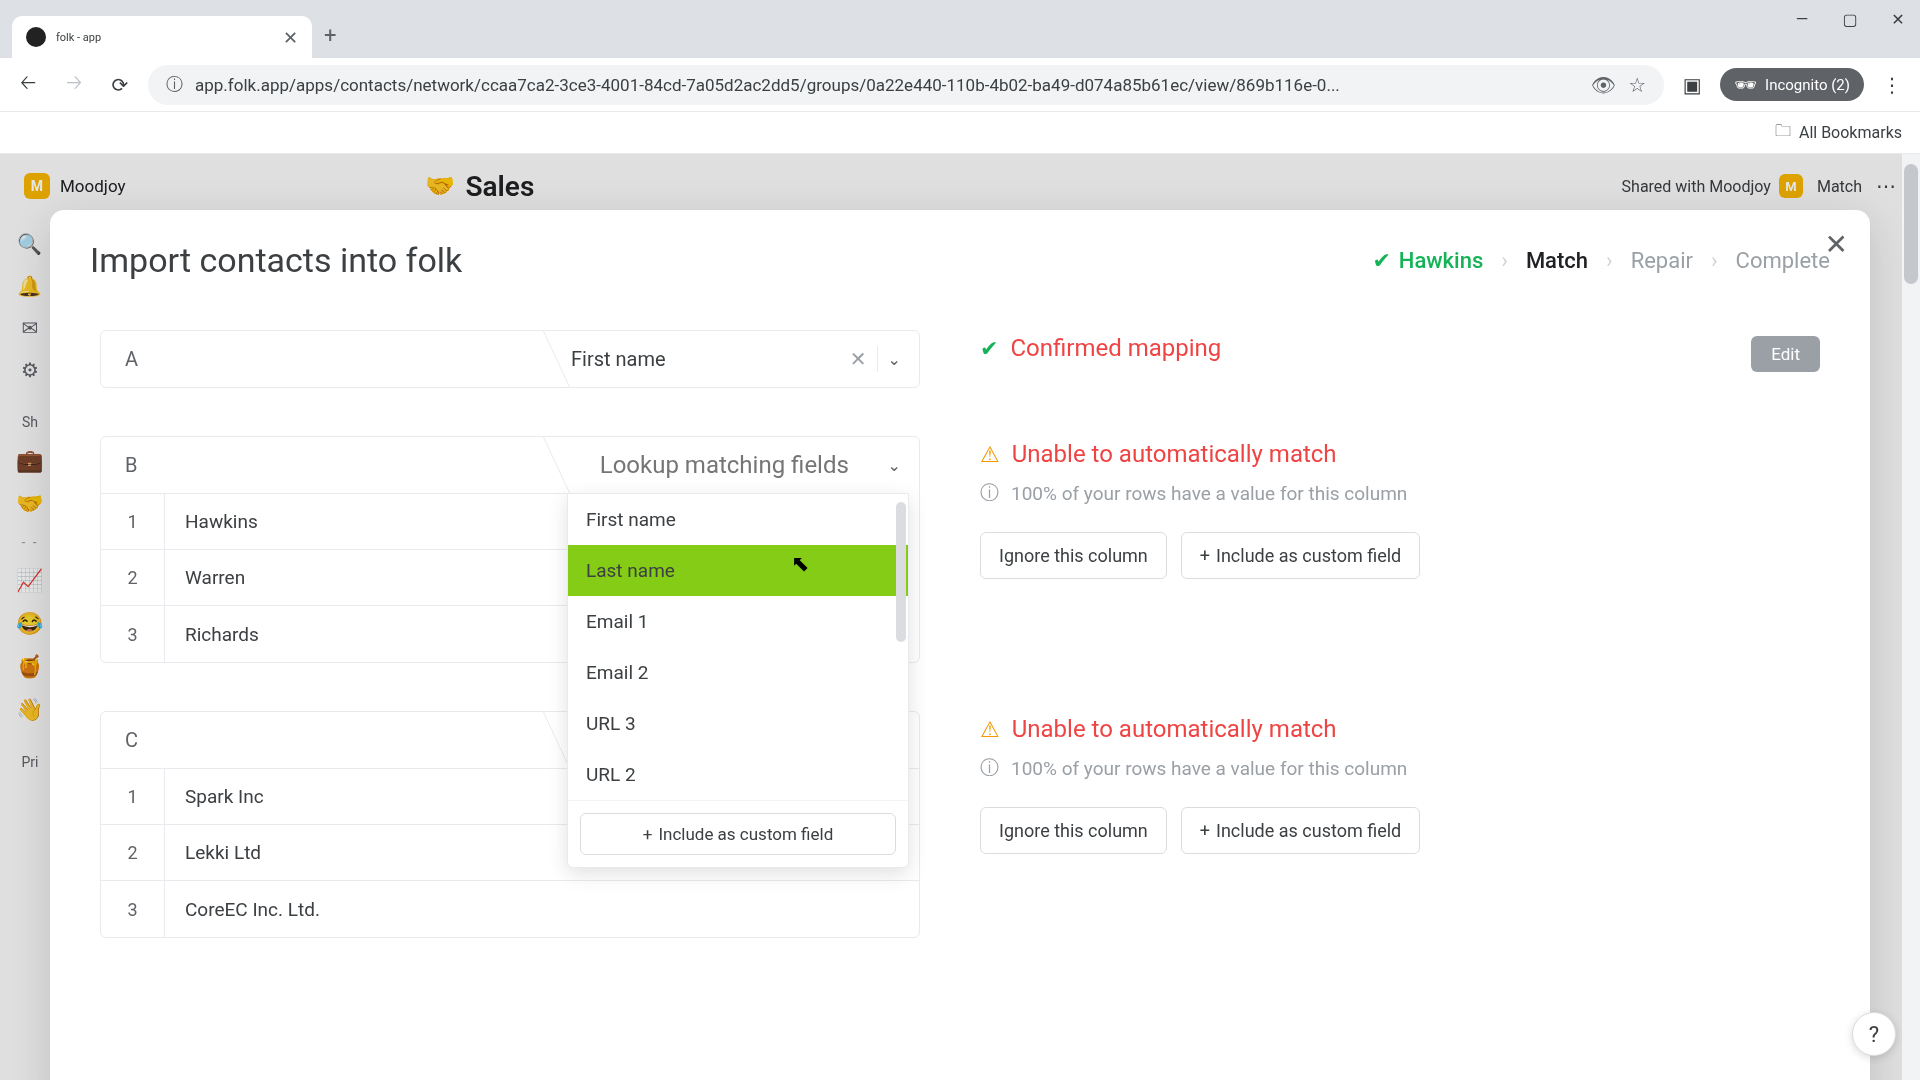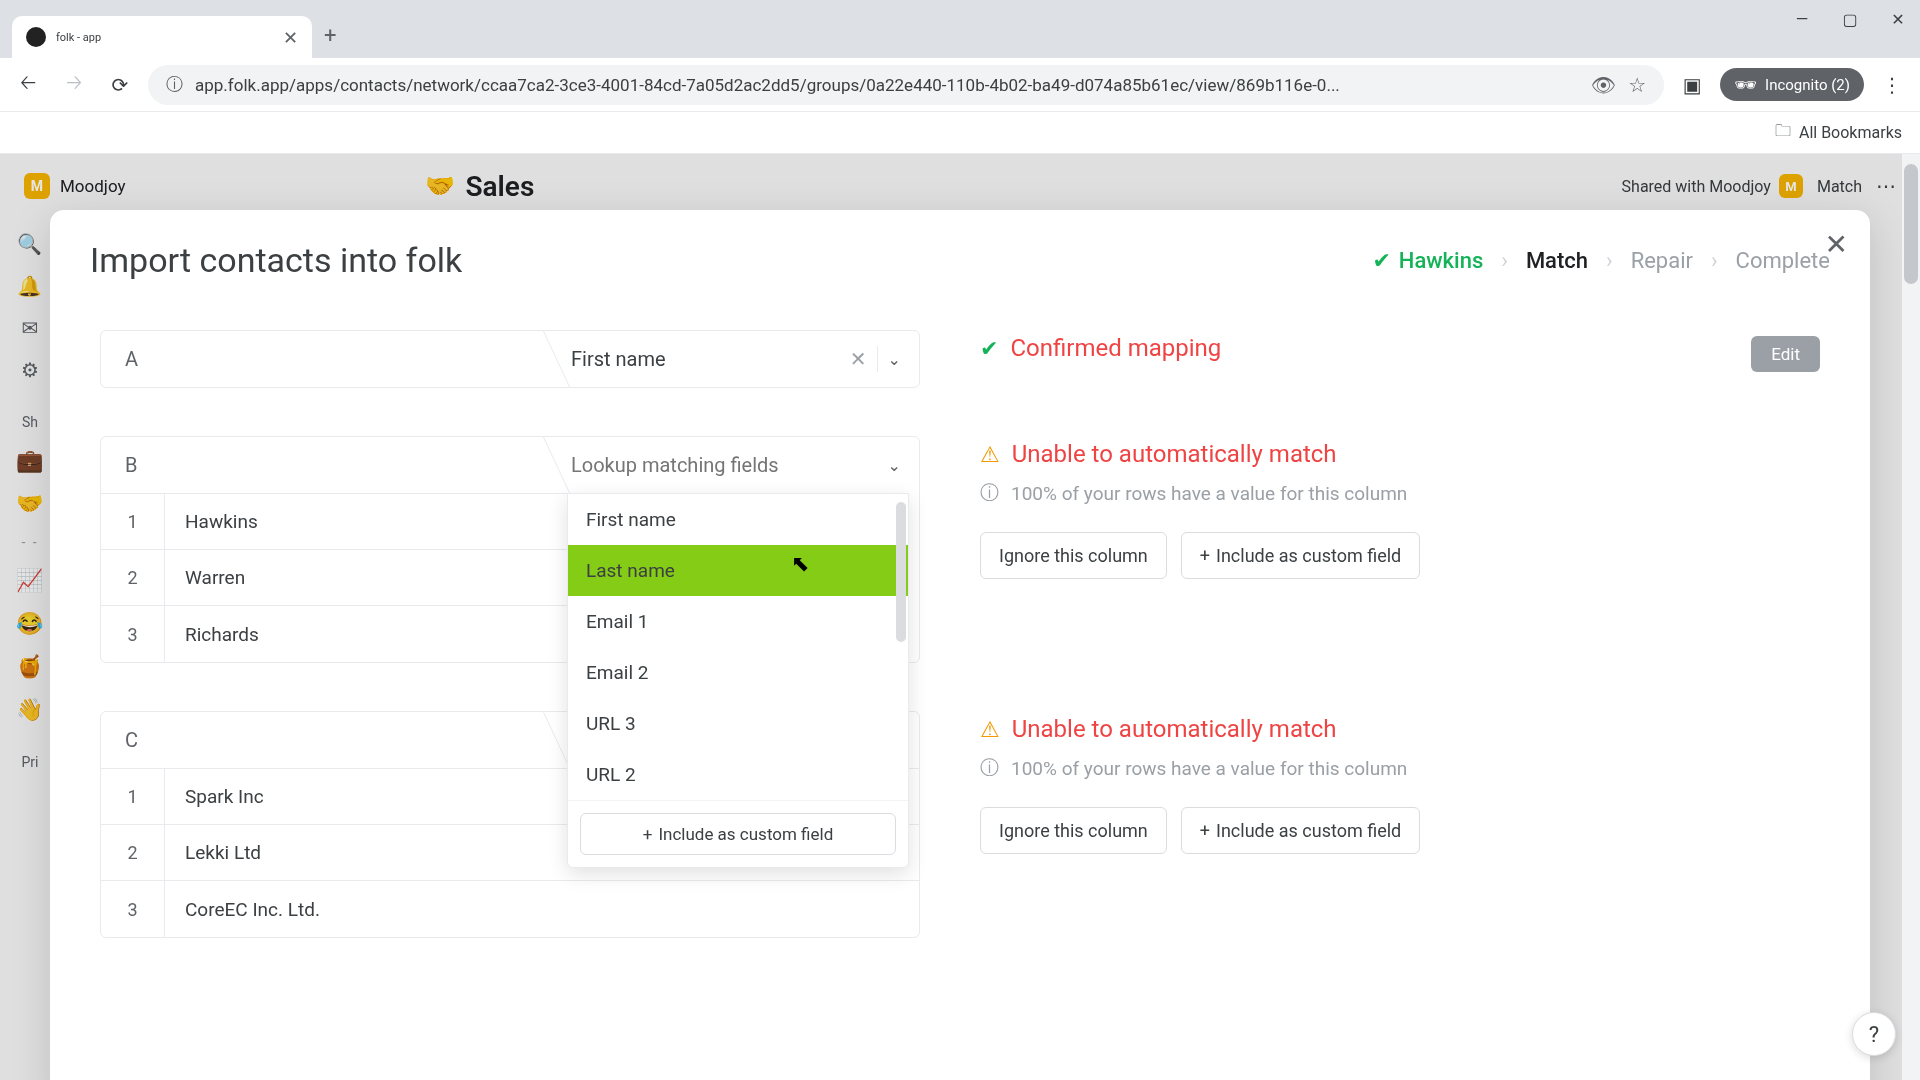--- a/index.html
+++ b/index.html
@@ -63,21 +63,21 @@
 
   
   .cards { display: flex; flex-direction: column; gap: 48px; padding: 0 10px; }
   .card { display: flex; gap: 60px; align-items: flex-start; }
   .card-left { border: 1px solid #e8eaed; border-radius: 6px; width: 820px; background: #fff; position: relative; }
 
   .col-header-row { display: flex; align-items: stretch; height: 56px; }
   .col-letter { width: 440px; display: flex; align-items: center; padding: 0 24px; font-size: 20px; color: #5f6368; position: relative; }
   .col-letter::after { content: ''; position: absolute; right: -16px; top: 0; bottom: 0; width: 32px; background: #fff; transform: skewX(25deg); border-right: 1px solid #e8eaed; }
   .field-select { flex: 1; display: flex; align-items: center; padding: 0 18px 0 30px; gap: 10px; position: relative; }
-  .field-select input { border: none; outline: none; font-size: 20px; color: #1d4ed8; width: 100%; background: transparent; }
+  .field-select input { border: none; outline: none; font-size: 24px; color: #1d4ed8; width: 100%; background: transparent; text-align: center; }
   .field-value { font-size: 20px; color: #3c4043; flex: 1; }
   .field-clear { color: #9aa0a6; font-size: 20px; cursor: pointer; }
   .field-divider { width: 1px; height: 26px; background: #e8eaed; }
   .field-chevron { color: #5f6368; font-size: 16px; cursor: pointer; }
 
   .preview-table { border-top: 1px solid #e8eaed; }
   .preview-row { display: flex; border-bottom: 1px solid #e8eaed; height: 56px; }
   .preview-row:last-child { border-bottom: none; }
   .preview-idx { width: 64px; display: flex; align-items: center; justify-content: center; border-right: 1px solid #e8eaed; color: #5f6368; font-size: 18px; }
   .preview-val { flex: 1; display: flex; align-items: center; padding: 0 20px; font-size: 19px; color: #3c4043; }

